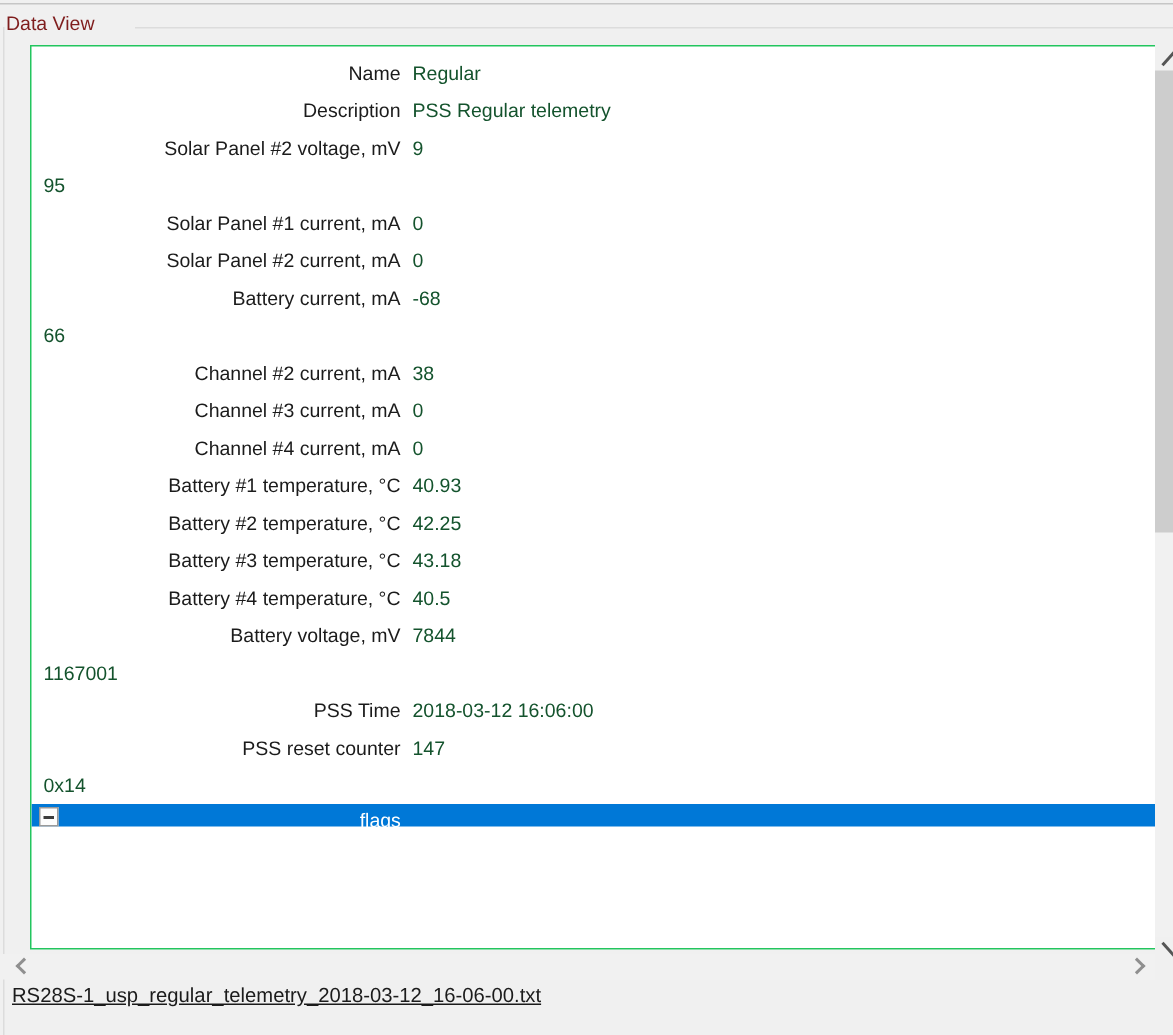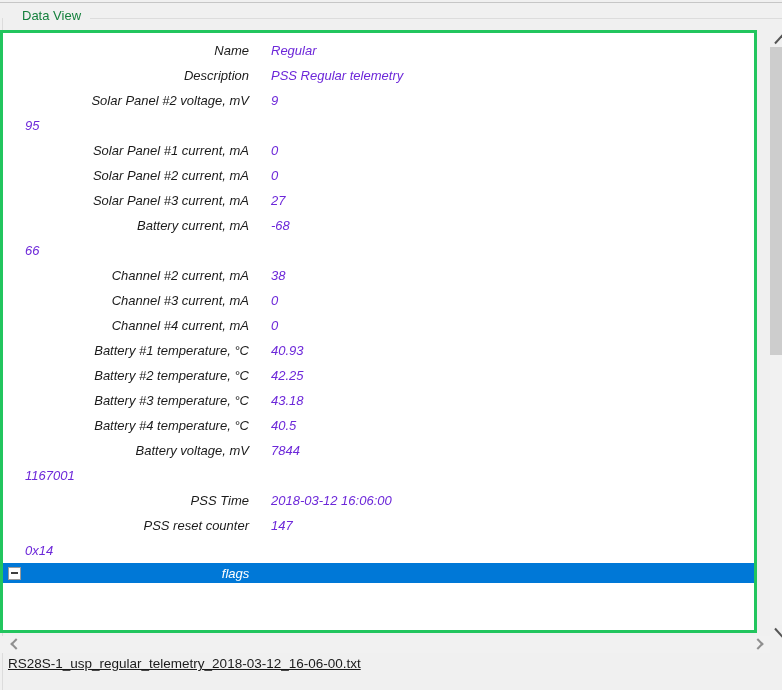--- a/index.html
+++ b/index.html
@@ -9,38 +9,38 @@
     background:var(--bg,#f0f0f0);
     color:#1b1b1b;
     position:relative;
   }
   .screen { position:absolute; inset:0; }
 
   
   .top-rule { position:absolute; left:0; top:2px; width:782px; height:1px; background:#c6c6c6; }
 
   
-  .group-caption { position:absolute; left:22px; top:8px; font-size:13px; color:#15803d;text-align:center; }
+  .group-caption { position:absolute; left:4px; top:8px; font-size:13px; color:#7f1d1d;text-align:center; }
   .group-rule-right { position:absolute; left:90px; right:0; top:18px; height:1px; background:#dcdcdc; }
   .group-rule-left { position:absolute; left:2px; top:18px; bottom:0; width:1px; background:#dcdcdc; }
 
   
   .panel {
-    position:absolute; left:0; top:30px; width:757px; height:603px;
-    background:#ffffff; border:3px solid #22c55e; overflow:hidden;font-style:italic;
+    position:absolute; left:20px; top:30px; width:757px; height:603px;
+    background:#ffffff; border:1px solid #22c55e; overflow:hidden;
   }
   .rows { padding-top:5px; }
   .prop-row { height:25px; display:flex; align-items:center; font-size:13px; }
   .prop-label { width:246px; text-align:right; white-space:nowrap; color:#1b1b1b; }
-  .prop-value { margin-left:22px; white-space:nowrap; color:#6d28d9; }
+  .prop-value { margin-left:8px; white-space:nowrap; color:#14532d; }
 
   
   .flags-row {
-    position:relative; height:20px; background:var(--accent,#0078d7);
-    display:flex; align-items:center;
+    position:relative; height:15px; background:var(--accent,#0078d7);
+    display:flex; align-items:flex-end;
   }
   .collapse-box {
     width:13px; height:13px; margin-left:5px;
     background:#fdfdfd; border:1px solid #9a9a9a;
     display:flex; align-items:center; justify-content:center;
     cursor:pointer; z-index:2;
   }
   .collapse-box .minus { width:7px; height:2px; background:#3c3c3c; }
   .flags-label {
     position:absolute; left:0; top:0; width:465px; height:22px;
@@ -101,24 +101,20 @@
   <div class="prop-row">
     <span class="prop-label label">Solar Panel #1 current, mA</span>
     <span class="prop-value value">0</span>
   </div>
 
   <div class="prop-row">
     <span class="prop-label label">Solar Panel #2 current, mA</span>
     <span class="prop-value value">0</span>
   </div>
 
-  <div class="prop-row">
-    <span class="prop-label label">Solar Panel #3 current, mA</span>
-    <span class="prop-value value">27</span>
-  </div>
 
   <div class="prop-row">
     <span class="prop-label label">Battery current, mA</span>
     <span class="prop-value value">-68</span>
   </div>
 
   <div class="prop-row">
     <span class="prop-value value">66</span>
   </div>
 

